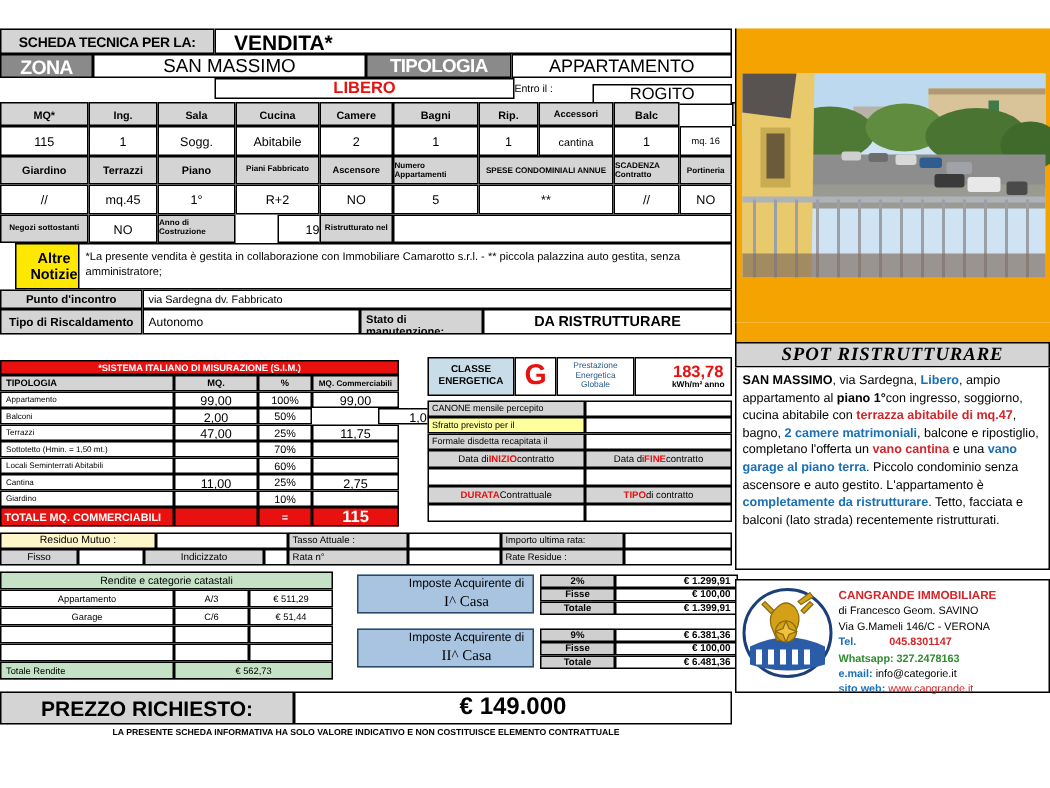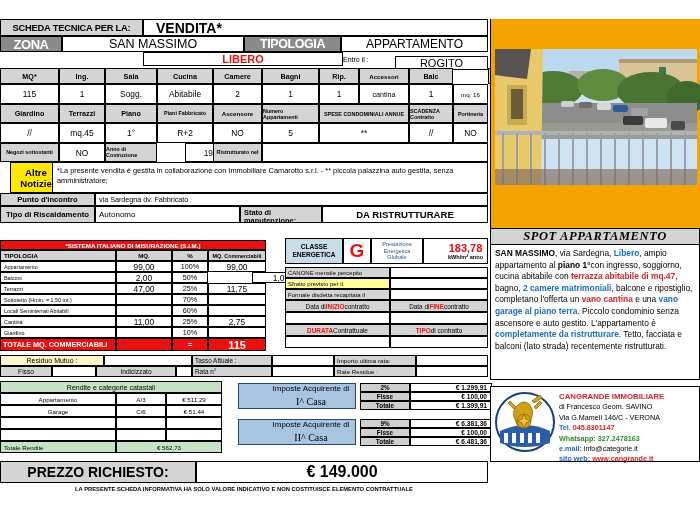--- a/index.html
+++ b/index.html
@@ -400,21 +400,21 @@
             <line x1="166" y1="114" x2="166" y2="166"></line>
           <line x1="180" y1="114" x2="180" y2="166"></line>
             <line x1="194" y1="114" x2="194" y2="166"></line>
         </g>
         <rect x="4" y="150" width="202" height="16" fill="#7e6a5c" opacity=".65"></rect>
       </g>
     </svg>
   </div>
   <div class="abs" id="yellowbar"></div>
 
-  <div class="abs bx" id="spot-hd">SPOT APPARTAMENTO</div>
+  <div class="abs bx" id="spot-hd">SPOT RISTRUTTURARE</div>
   <div class="abs" id="spot-body">
     <b>SAN MASSIMO</b>, via Sardegna, <span class="c-blue">Libero</span>, ampio appartamento al <b>piano 1°</b>con ingresso, soggiorno, cucina abitabile con <span class="c-red">terrazza abitabile di mq.47</span>, bagno, <span class="c-blue">2 camere matrimoniali</span>, balcone e ripostiglio, completano l'offerta un <span class="c-red">vano cantina</span> e una <span class="c-blue">vano garage al piano terra</span>. Piccolo condominio senza ascensore e auto gestito. L'appartamento è <span class="c-blue">completamente da ristrutturare</span>. Tetto, facciata e balconi (lato strada) recentemente ristrutturati.
   </div>
 
   <div class="abs" id="agency">
     <svg id="logo" viewBox="0 0 62 62">
       <circle cx="31" cy="31" r="29" fill="#fff" stroke="#1c3f7a" stroke-width="2"></circle>
       <path d="M6 40 Q31 28 56 40 L56 52 Q31 60 6 52 Z" fill="#2b5ca8"></path>
       <g fill="#fff">
           <rect x="10" y="42" width="4" height="10"></rect>
@@ -429,20 +429,20 @@
         <path d="M30 23 l2 5 5 2 -5 2 -2 5 -2 -5 -5 -2 5 -2 z" fill="#f0c040"></path>
         <path d="M20 18 l-6 -6 2 -2 6 6 z"></path>
           <path d="M42 18 l6 -6 -2 -2 -6 6 z"></path>
         <path d="M38 10 l8 -6 2 3 -8 5 z"></path>
       </g>
     </svg>
     <div id="ag-txt">
       <div style="color:#d4262a;font-weight:bold;font-size:7.8px;">CANGRANDE IMMOBILIARE</div>
       <div>di Francesco Geom. SAVINO</div>
       <div>Via G.Mameli 146/C - VERONA</div>
-      <div><span style="color:#1a6fb5;font-weight:bold;">Tel.</span> <span style="color:#d4262a;font-weight:bold;">045.8301147</span></div>
+      <div><span style="color:#1a6fb5;font-weight:bold;">Tel.</span> <span style="color:#d4262a;font-weight:bold;margin-left:20px;">045.8301147</span></div>
       <div><span style="color:#2e8b2e;font-weight:bold;">Whatsapp:</span> <span style="color:#2e8b2e;font-weight:bold;">327.2478163</span></div>
       <div><span style="color:#1a6fb5;font-weight:bold;">e.mail:</span> <span>info@categorie.it</span></div>
-      <div><span style="color:#1a6fb5;font-weight:bold;">sito web:</span> <span style="color:#d4262a;font-weight:bold;">www.cangrande.it</span></div>
+      <div><span style="color:#1a6fb5;font-weight:bold;">sito web:</span> <span style="color:#d4262a;font-weight:normal;">www.cangrande.it</span></div>
     </div>
   </div>
 
 </div>
 
 </body></html>

